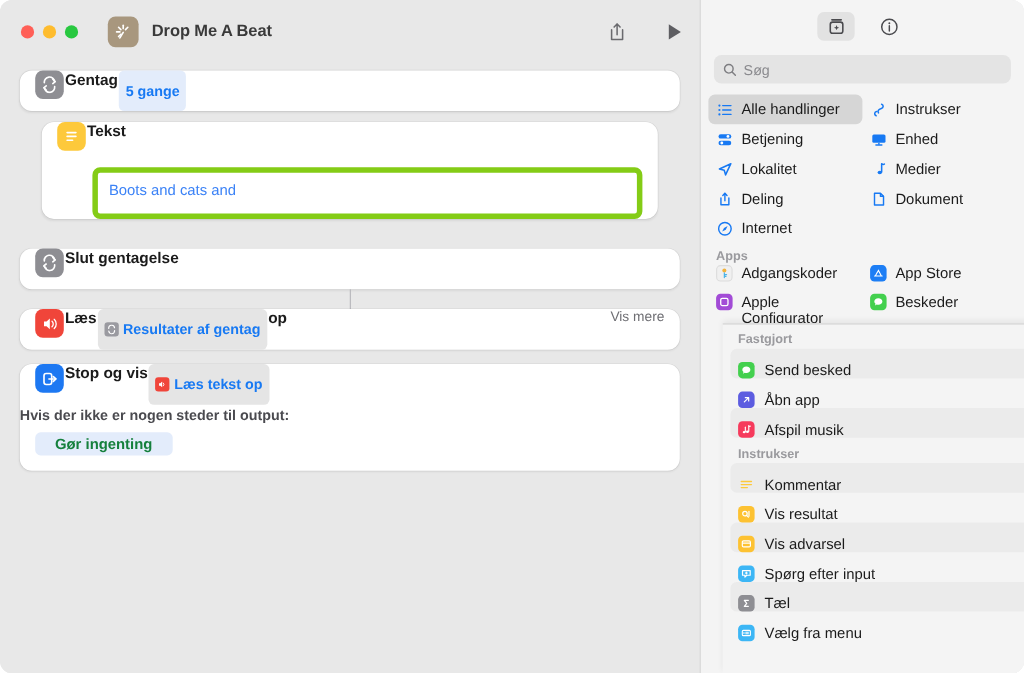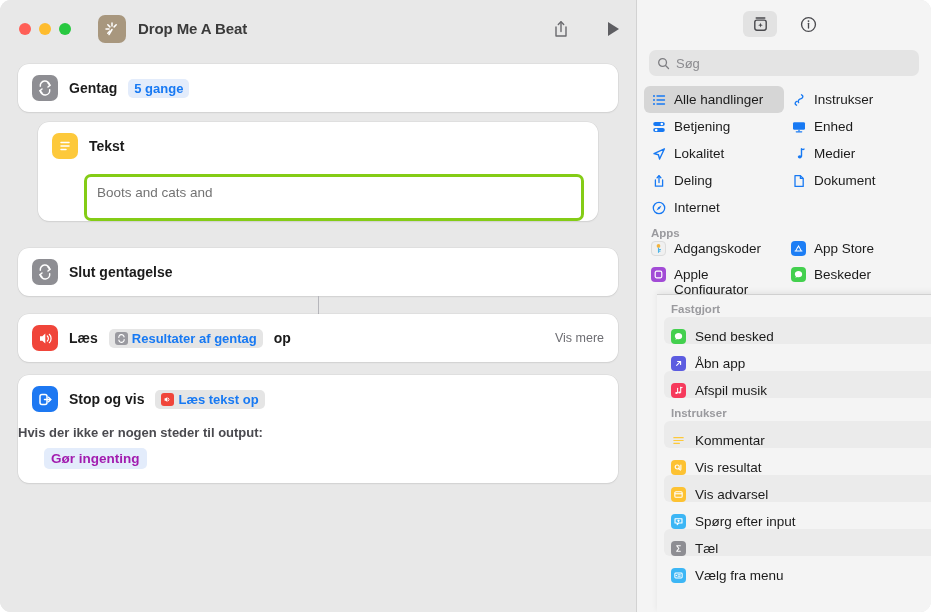--- a/index.html
+++ b/index.html
@@ -56,22 +56,22 @@
     width: 636px; height: 555px;
     background: #e8e8e8;
     padding: 7px 18px 0 18px;
   }
   .card {
     background: #ffffff;
     border-radius: 11px;
     box-shadow: 0 0 0 0.5px rgba(0,0,0,0.07), 0 1px 2px rgba(0,0,0,0.07);
   }
   .card-head {
-    display: flex; align-items: center;
-    padding: 0 14px; height: 48px; gap: 11px;
+    display: flex; 
+    padding: 0 14px; height: 37px; gap: 1px;
   }
   .act-icon {
     width: 26px; height: 26px; border-radius: 7px;
     display: flex; align-items: center; justify-content: center;
     flex: 0 0 auto;
   }
   .act-icon.grey { background: #8e8e93; }
   .act-icon.yellow { background: #fdc93b; }
   .act-icon.red { background: #f0453a; }
   .act-icon.blue { background: #1d78f2; }
@@ -92,40 +92,40 @@
   .token-chip.red { background: #f0453a; }
   .spacer { flex: 1; }
   .vis-mere { font-size: 12.5px; color: #6e6e73; }
 
   
   .repeat-inner {
     margin: 10px 20px 0 20px;
   }
   .textfield {
     margin: 4px 14px 14px 46px;
-    border: 3px solid #84cc16;
+    border: 5px solid #84cc16;
     border-radius: 7px;
     height: 47px;
     padding: 8px 10px;
-    font-size: 13.5px; color: #737373;
+    font-size: 13.5px; color: #3b82f6;
     background: #fff;
   }
   .connector {
     width: 1px; height: 18px; background: #b6b6bb;
     margin: 0 auto;
   }
   .subline {
     font-size: 13px; font-weight: bold; color: #4a4a4f;
     padding: 0 0; margin-top: 2px;
   }
   .gor-row { padding: 8px 14px 14px 14px; }
   .gor {
-    display: inline-block; background: #e3ecfb; color: #a21caf;
-    border-radius: 5px; padding: 3px 7px;
-    font-size: 13.5px; font-weight: bold; margin-left: 12px;
+    display: inline-block; background: #e3ecfb; color: #15803d;
+    border-radius: 5px; padding: 3px 18px;
+    font-size: 13.5px; font-weight: bold;
   }
 
   
   .pane {
     position: absolute; left: 636px; top: 0;
     width: 295px; height: 612px;
     background: #f4f4f4;
     border-left: 0.5px solid #d2d2d2;
   }
   .pane-tb {

